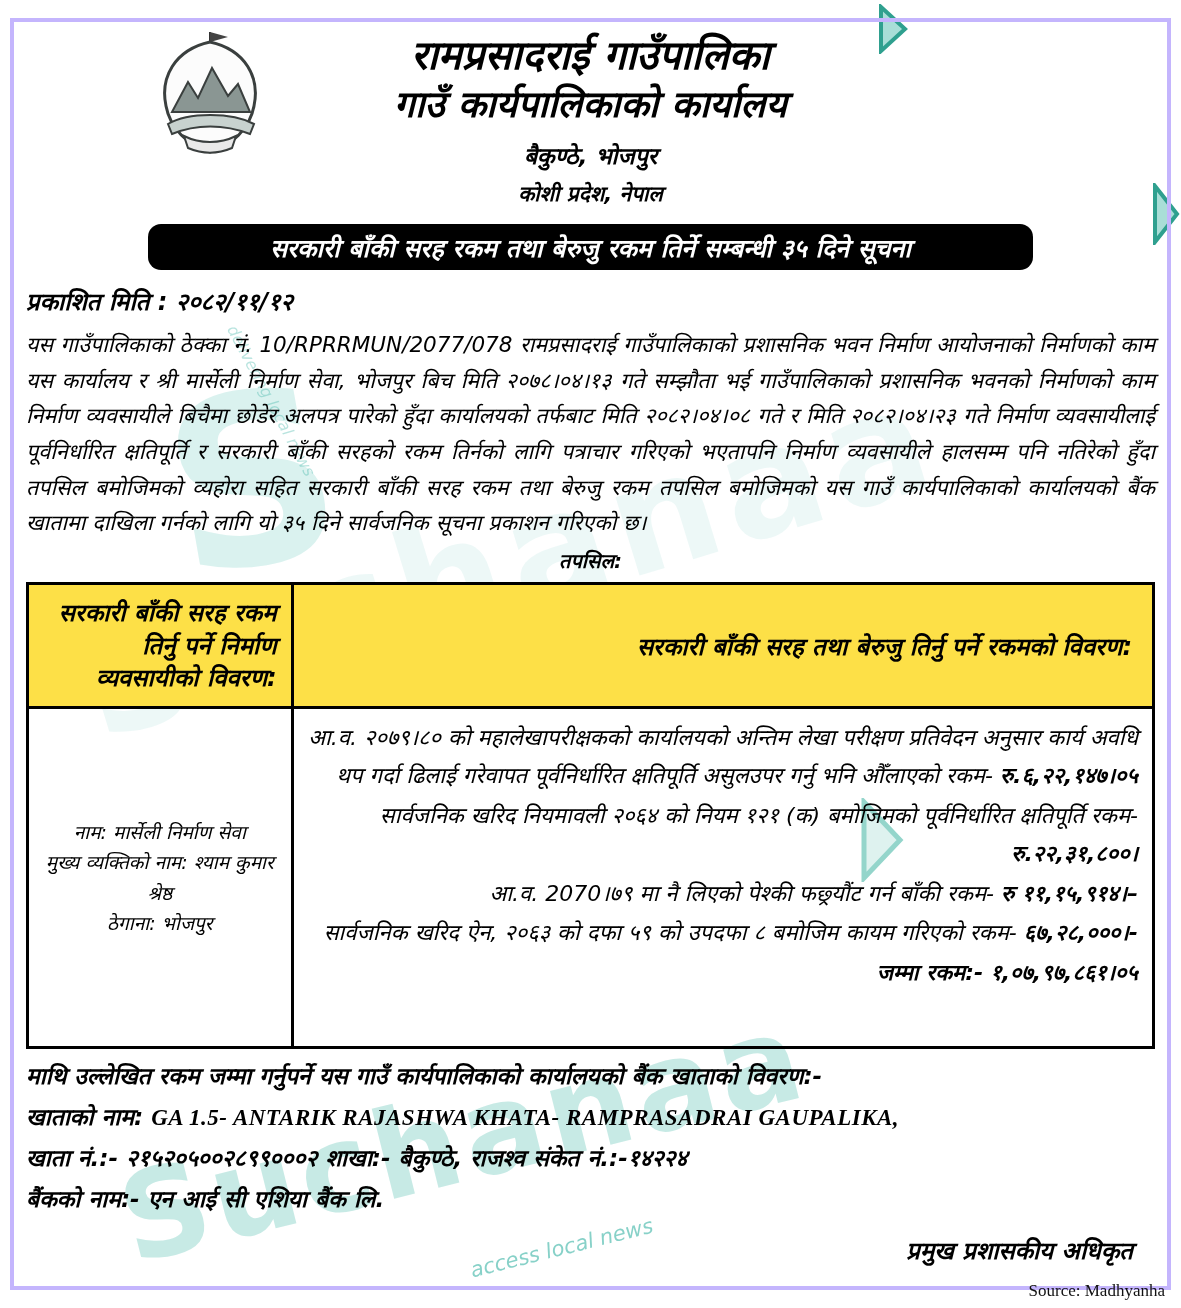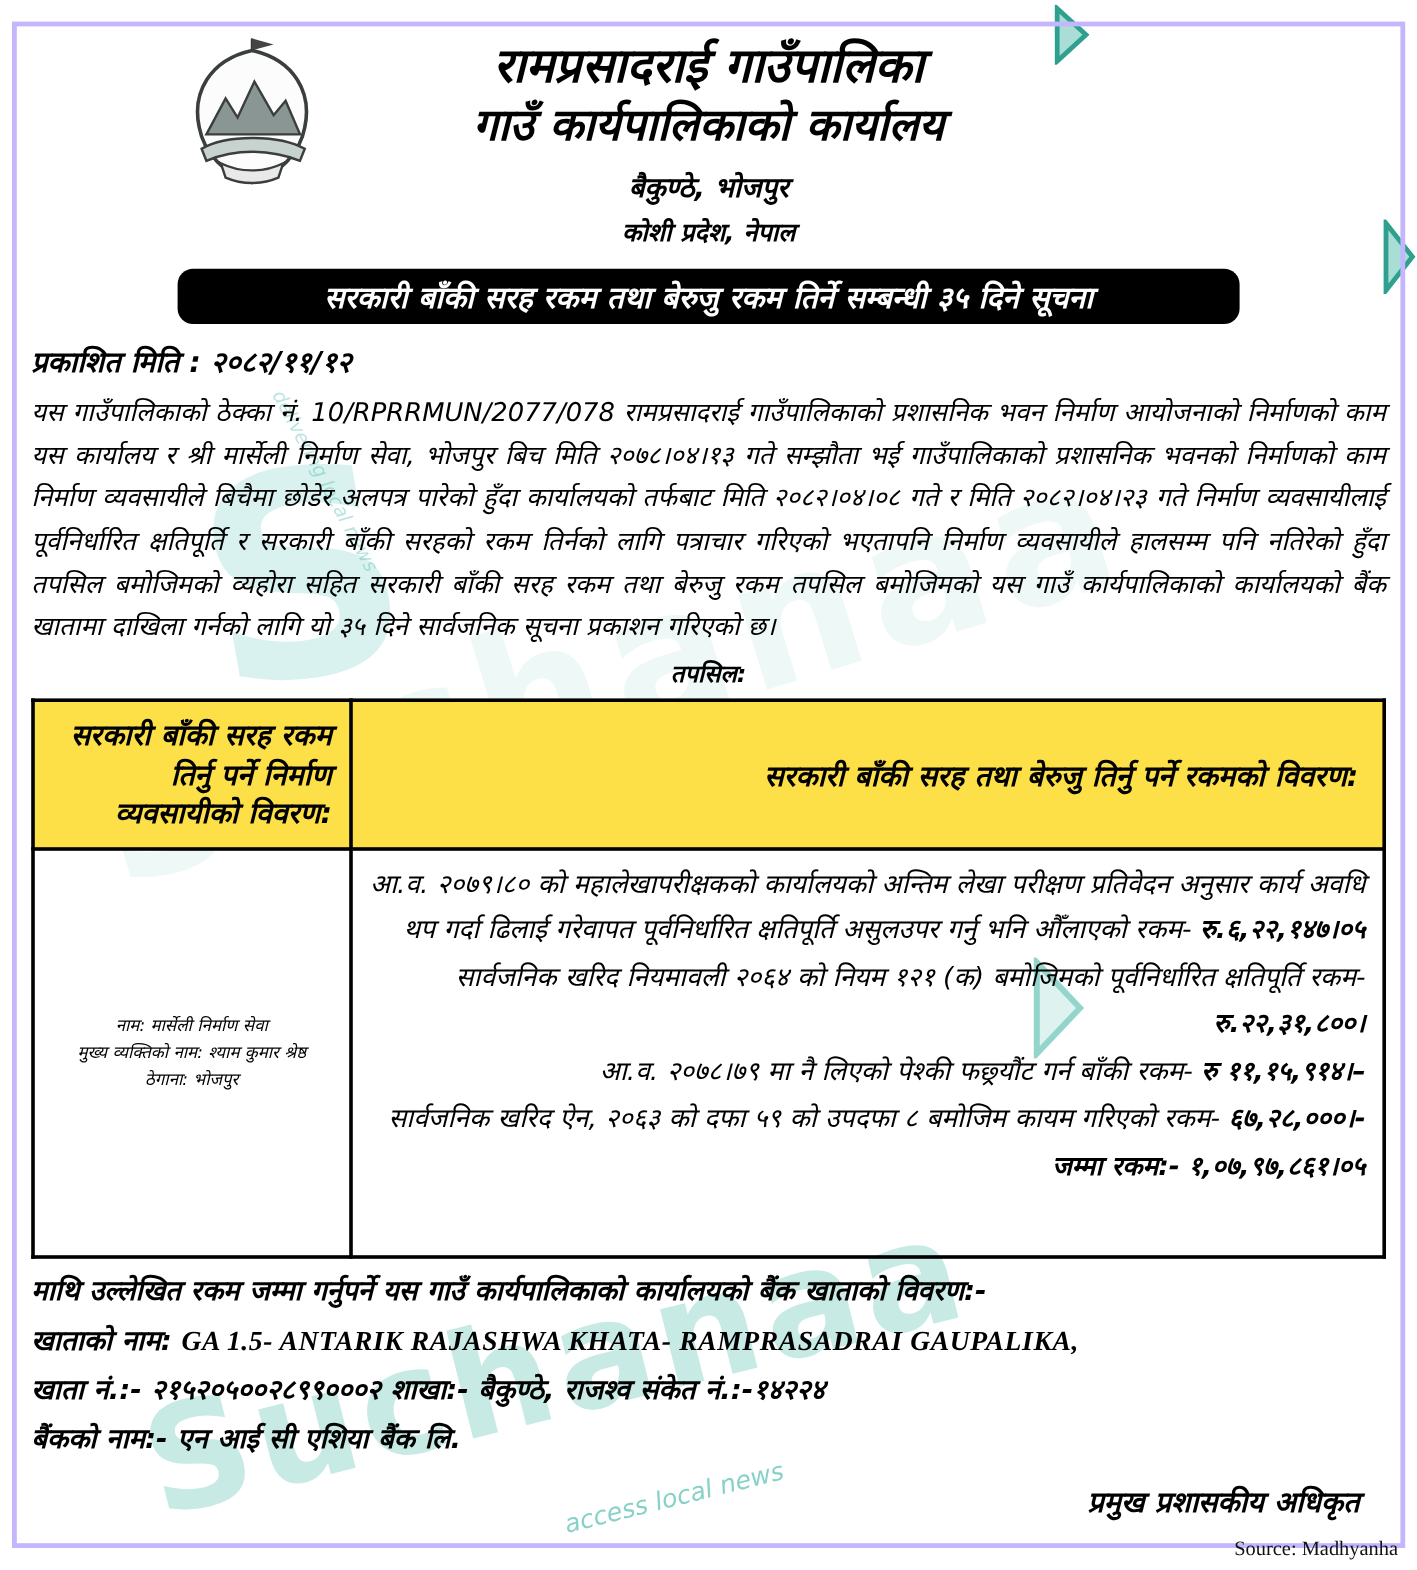--- a/index.html
+++ b/index.html
@@ -66,21 +66,21 @@
   }
 
   .tapasil { text-align:center; font-size:20px; font-weight:bold; margin-top:6px; }
 
   
   table.notice-table { width:100%; border-collapse:collapse; margin-top:8px; }
   .notice-table th, .notice-table td { border:3px solid #000; background:transparent; }
   .notice-table th { background:#fde047; font-size:24px; font-weight:bold;text-align:right; }
   .th-contractor { width:23.5%; text-align:left; padding:12px 14px; height:96px; line-height:1.35; }
   .th-amounts { text-align:center; padding:10px 20px; }
-  .cell-contractor { text-align:center; vertical-align:middle; font-size:14px; line-height:1.6; padding:10px 8px; height:340px; }
+  .cell-contractor { text-align:center; vertical-align:middle; font-size:19px; line-height:1.6; padding:10px 8px; height:340px; }
   .cell-amounts { vertical-align:top; padding:10px 14px 8px 14px; font-size:22px; line-height:1.72; }
   .amount-line { margin:0 0 2px 0; text-align:right; }
   .amt { font-weight:bold; }
 
   
   .bank-section { margin-top:12px; }
   .bank-line { font-size:23px; font-weight:bold; margin-top:10px; line-height:1.35; }
   .latin-serif { font-family:"Liberation Serif","DejaVu Serif",serif; font-weight:bold; letter-spacing:.5px; }
 
   .signature { text-align:right; font-size:24px; font-weight:bold; margin-top:18px; padding-right:22px; }
@@ -154,21 +154,21 @@
           <td class="cell-amounts">
             <p class="amount-line">
               <span>आ.व. २०७९।८० को महालेखापरीक्षकको कार्यालयको अन्तिम लेखा परीक्षण प्रतिवेदन अनुसार कार्य अवधि थप गर्दा ढिलाई गरेवापत पूर्वनिर्धारित क्षतिपूर्ति असुलउपर गर्नु भनि औँलाएको रकम-</span>
               <span class="amt">रु.६,२२,१४७।०५</span>
             </p>
             <p class="amount-line">
               <span>सार्वजनिक खरिद नियमावली २०६४ को नियम १२१ (क) बमोजिमको पूर्वनिर्धारित क्षतिपूर्ति रकम-</span>
               <span class="amt">रु.२२,३१,८००।</span>
             </p>
             <p class="amount-line">
-              <span>आ.व. २०७८।७९ मा नै लिएको पेश्की फछ्र्यौंट गर्न बाँकी रकम-</span>
+              <span>आ.व. 2070।७९ मा नै लिएको पेश्की फछ्र्यौंट गर्न बाँकी रकम-</span>
               <span class="amt">रु ११,१५,९१४।–</span>
             </p>
             <p class="amount-line">
               <span>सार्वजनिक खरिद ऐन, २०६३ को दफा ५९ को उपदफा ८ बमोजिम कायम गरिएको रकम-</span>
               <span class="amt">६७,२८,०००।-</span>
             </p>
             <p class="amount-line">
               <span class="amt">जम्मा रकम:-</span>
               <span class="amt">१,०७,९७,८६१।०५</span>
             </p>

